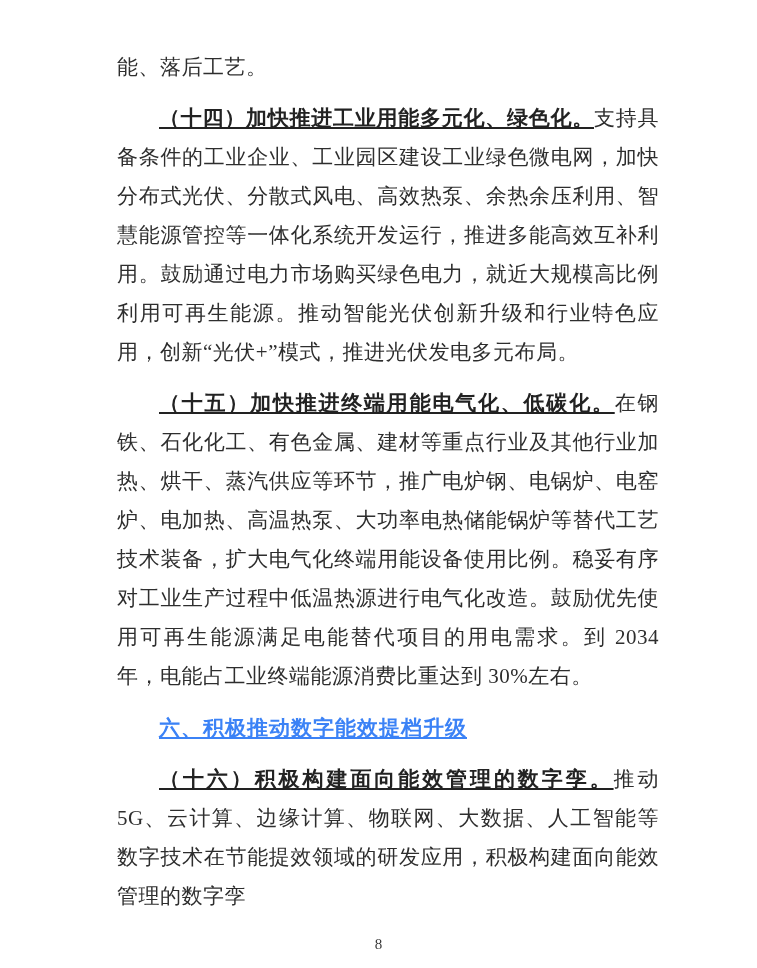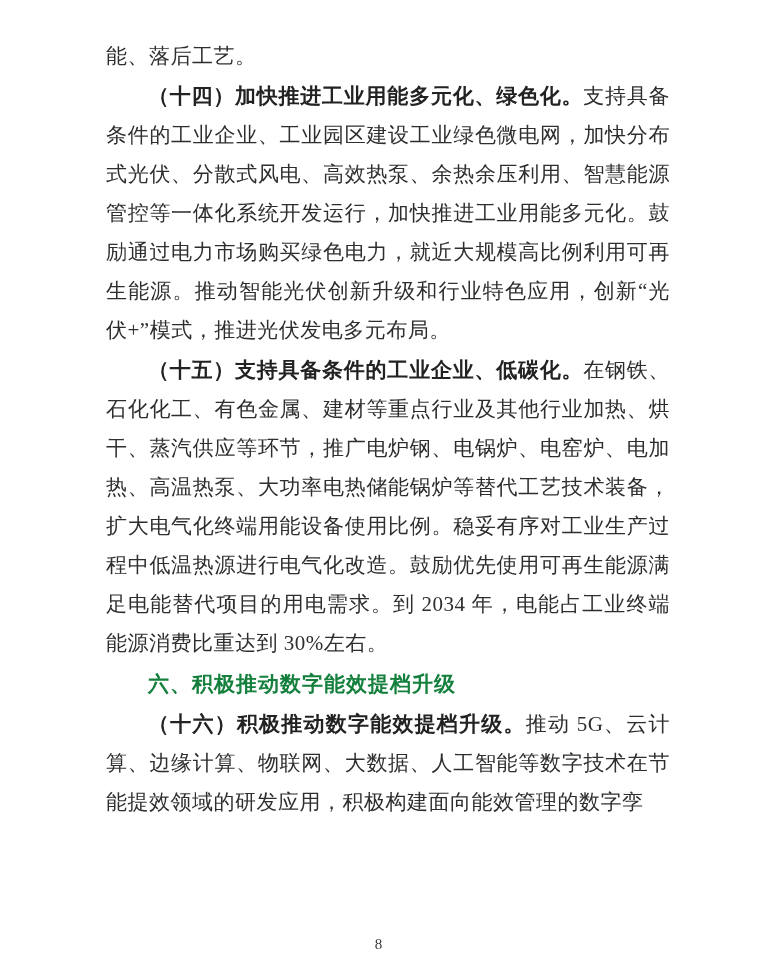--- a/index.html
+++ b/index.html
@@ -21,39 +21,40 @@
     left: 105px;
     top: 36px;
     width: 566px;
     font-size: 21px;
     line-height: 39px;
     letter-spacing: 0.5px;
     text-align: justify;
     text-justify: inter-character;
   }
   .para {
-    margin: 1px;
+    margin: 12px;
     padding: 0;
     text-indent: 0;
   }
   .para.indent {
     text-indent: 2em;
   }
   .run-bold {
     font-weight: 700;
     color: #222222;
+    text-decoration: underline;
   }
   .run-normal {
     font-weight: 400;
   }
   .section-heading .run-bold {
     font-family: "Liberation Sans", "DejaVu Sans", sans-serif;
     font-weight: 700;
     letter-spacing: 1px;
-    color: #15803d;
+    color: #3b82f6;
   }
   .page-number {
     position: absolute;
     left: 0;
     top: 934px;
     width: 100%;
     text-align: center;
     font-size: 15px;
     line-height: 20px;
     color: #3a3a3a;
@@ -62,26 +63,26 @@
 </style>
 </head>
 <body>
 
 <div class="page">
 
   <div class="doc-body">
 
     <p class="para"><span class="run-normal">能、落后工艺。</span></p>
 
-    <p class="para indent"><span class="run-bold">（十四）加快推进工业用能多元化、绿色化。</span><span class="run-normal">支持具备条件的工业企业、工业园区建设工业绿色微电网，加快分布式光伏、分散式风电、高效热泵、余热余压利用、智慧能源管控等一体化系统开发运行，加快推进工业用能多元化。鼓励通过电力市场购买绿色电力，就近大规模高比例利用可再生能源。推动智能光伏创新升级和行业特色应用，创新“光伏+”模式，推进光伏发电多元布局。</span></p>
+    <p class="para indent"><span class="run-bold">（十四）加快推进工业用能多元化、绿色化。</span><span class="run-normal">支持具备条件的工业企业、工业园区建设工业绿色微电网，加快分布式光伏、分散式风电、高效热泵、余热余压利用、智慧能源管控等一体化系统开发运行，推进多能高效互补利用。鼓励通过电力市场购买绿色电力，就近大规模高比例利用可再生能源。推动智能光伏创新升级和行业特色应用，创新“光伏+”模式，推进光伏发电多元布局。</span></p>
 
-    <p class="para indent"><span class="run-bold">（十五）支持具备条件的工业企业、低碳化。</span><span class="run-normal">在钢铁、石化化工、有色金属、建材等重点行业及其他行业加热、烘干、蒸汽供应等环节，推广电炉钢、电锅炉、电窑炉、电加热、高温热泵、大功率电热储能锅炉等替代工艺技术装备，扩大电气化终端用能设备使用比例。稳妥有序对工业生产过程中低温热源进行电气化改造。鼓励优先使用可再生能源满足电能替代项目的用电需求。到 2034 年，电能占工业终端能源消费比重达到 30%左右。</span></p>
+    <p class="para indent"><span class="run-bold">（十五）加快推进终端用能电气化、低碳化。</span><span class="run-normal">在钢铁、石化化工、有色金属、建材等重点行业及其他行业加热、烘干、蒸汽供应等环节，推广电炉钢、电锅炉、电窑炉、电加热、高温热泵、大功率电热储能锅炉等替代工艺技术装备，扩大电气化终端用能设备使用比例。稳妥有序对工业生产过程中低温热源进行电气化改造。鼓励优先使用可再生能源满足电能替代项目的用电需求。到 2034 年，电能占工业终端能源消费比重达到 30%左右。</span></p>
 
     <p class="para indent section-heading"><span class="run-bold">六、积极推动数字能效提档升级</span></p>
 
 
-    <p class="para indent"><span class="run-bold">（十六）积极推动数字能效提档升级。</span><span class="run-normal">推动 5G、云计算、边缘计算、物联网、大数据、人工智能等数字技术在节能提效领域的研发应用，积极构建面向能效管理的数字孪</span></p>
+    <p class="para indent"><span class="run-bold">（十六）积极构建面向能效管理的数字孪。</span><span class="run-normal">推动 5G、云计算、边缘计算、物联网、大数据、人工智能等数字技术在节能提效领域的研发应用，积极构建面向能效管理的数字孪</span></p>
 
   </div>
 
   <div class="page-number">8</div>
 
 </div>
 
 </body></html>

